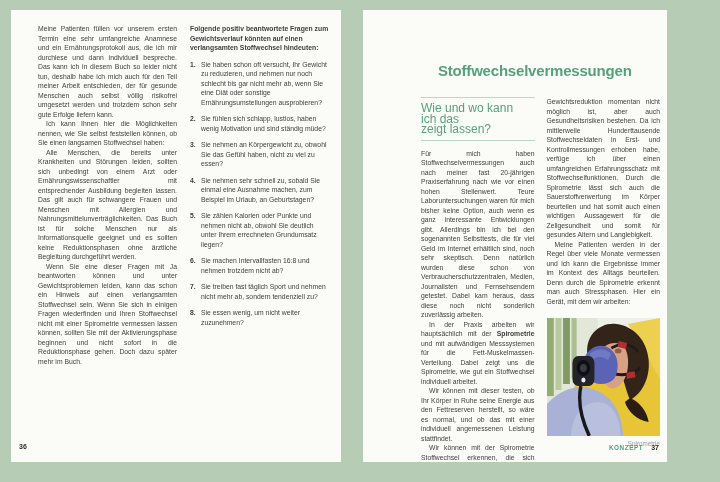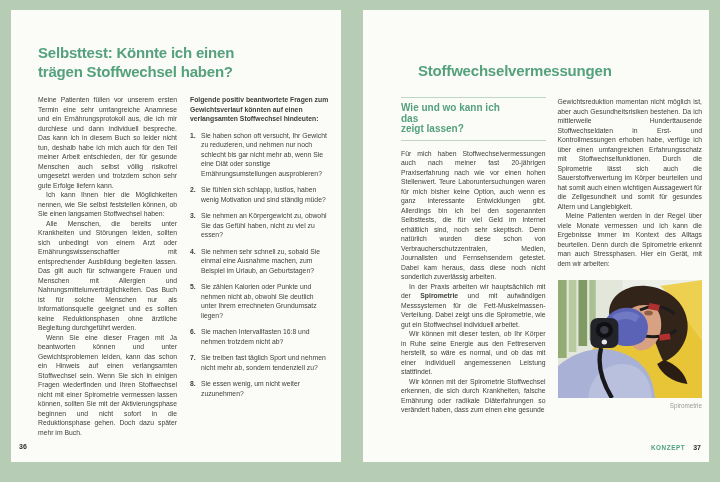--- a/index.html
+++ b/index.html
@@ -10,21 +10,21 @@
     font-family:"Liberation Sans", sans-serif;
     color:#3e3e3e;
     overflow:hidden;
   }
   .page {
     position:absolute; top:10px; height:452px;
     background:#fbfbf8;
     overflow:hidden;
   }
   .page-left  { left:11px;  width:330px; }
-  .page-right { left:363px; width:346px; }
+  .page-right { left:363px; width:284px;padding-left:20px; }
 
   h1.book-title {
     color:#54a17c;
     font-size:15px; line-height:19px;
     font-weight:bold; letter-spacing:-0.2px;
     margin:33px 14px 0 27px;
   }
   h1.book-title span { display:block; }
   .page-right h1.book-title { margin:51px 10px 0 55px; }
 
@@ -47,22 +47,22 @@
   }
   ol.qlist { list-style:none; margin:0; padding:0; }
   li.q { display:flex; margin-bottom:7px; font-size:6.8px; line-height:9.5px; text-align:left; }
   .q-num { flex:0 0 11px; font-weight:600; }
   .q-text { flex:1; hyphens:auto; -webkit-hyphens:auto; }
 
   .subhead-rule { height:1px; background:#bdd6c5; margin:0 0 5px 0; }
   .subhead-rule.below { margin:5px 0 8px 0; }
   h2.subhead {
     color:#54a17c;
-    font-size:10px; line-height:10.5px;
-    font-weight:bold; margin:0;
+    font-size:12px; line-height:10.5px;
+    font-weight:normal; margin:0;
     max-width:110px;
   }
   .bold-word { font-weight:bold; }
 
   figure.photo { margin:12px 0 0 0; }
   figure.photo svg { display:block; width:100%; height:118px; }
   figcaption.caption {
     font-size:6.3px; color:#9b9b9b;
     text-align:right; margin-top:4px;
   }
@@ -79,24 +79,20 @@
     color:#4ca081; font-size:6.3px; font-weight:600; letter-spacing:0.6px;
   }
   .footer-right .pn {
     font-size:7px; font-weight:bold; color:#2f2f2f;
   }
 </style>
 </head>
 <body>
 
 <div class="page page-left">
-  <h1 class="book-title">
-    <span>Selbsttest: Könnte ich einen</span>
-    <span>trägen Stoffwechsel haben?</span>
-  </h1>
   <div class="cols cols-left">
     <div class="col">
       <p class="body">Meine Patienten füllen vor unserem ersten Termin eine sehr umfangreiche Anamnese und ein Ernährungsprotokoll aus, die ich mir durchlese und dann individuell bespreche. Das kann ich in diesem Buch so leider nicht tun, deshalb habe ich mich auch für den Teil meiner Arbeit entschieden, der für gesunde Menschen auch selbst völlig risikofrei umgesetzt werden und trotzdem schon sehr gute Erfolge liefern kann.</p>
       <p class="body ind">Ich kann Ihnen hier die Möglichkeiten nennen, wie Sie selbst feststellen können, ob Sie einen langsamen Stoffwechsel haben:</p>
       <p class="body ind">Alle Menschen, die bereits unter Krankheiten und Störungen leiden, sollten sich unbedingt von einem Arzt oder Ernährungswissenschaftler mit entsprechender Ausbildung begleiten lassen. Das gilt auch für schwangere Frauen und Menschen mit Allergien und Nahrungsmittelunverträglichkeiten. Das Buch ist für solche Menschen nur als Informationsquelle geeignet und es sollten keine Reduktionsphasen ohne ärztliche Begleitung durchgeführt werden.</p>
       <p class="body ind">Wenn Sie eine dieser Fragen mit Ja beantworten können und unter Gewichtsproblemen leiden, kann das schon ein Hinweis auf einen verlangsamten Stoffwechsel sein. Wenn Sie sich in einigen Fragen wiederfinden und Ihren Stoffwechsel nicht mit einer Spirometrie vermessen lassen können, sollten Sie mit der Aktivierungsphase beginnen und nicht sofort in die Reduktionsphase gehen. Doch dazu später mehr im Buch.</p>
     </div>
     <div class="col">
       <p class="q-intro">Folgende positiv beantwortete Fragen zum Gewichtsverlauf könnten auf einen verlangsamten Stoffwechsel hindeuten:</p>
       <ol class="qlist">

